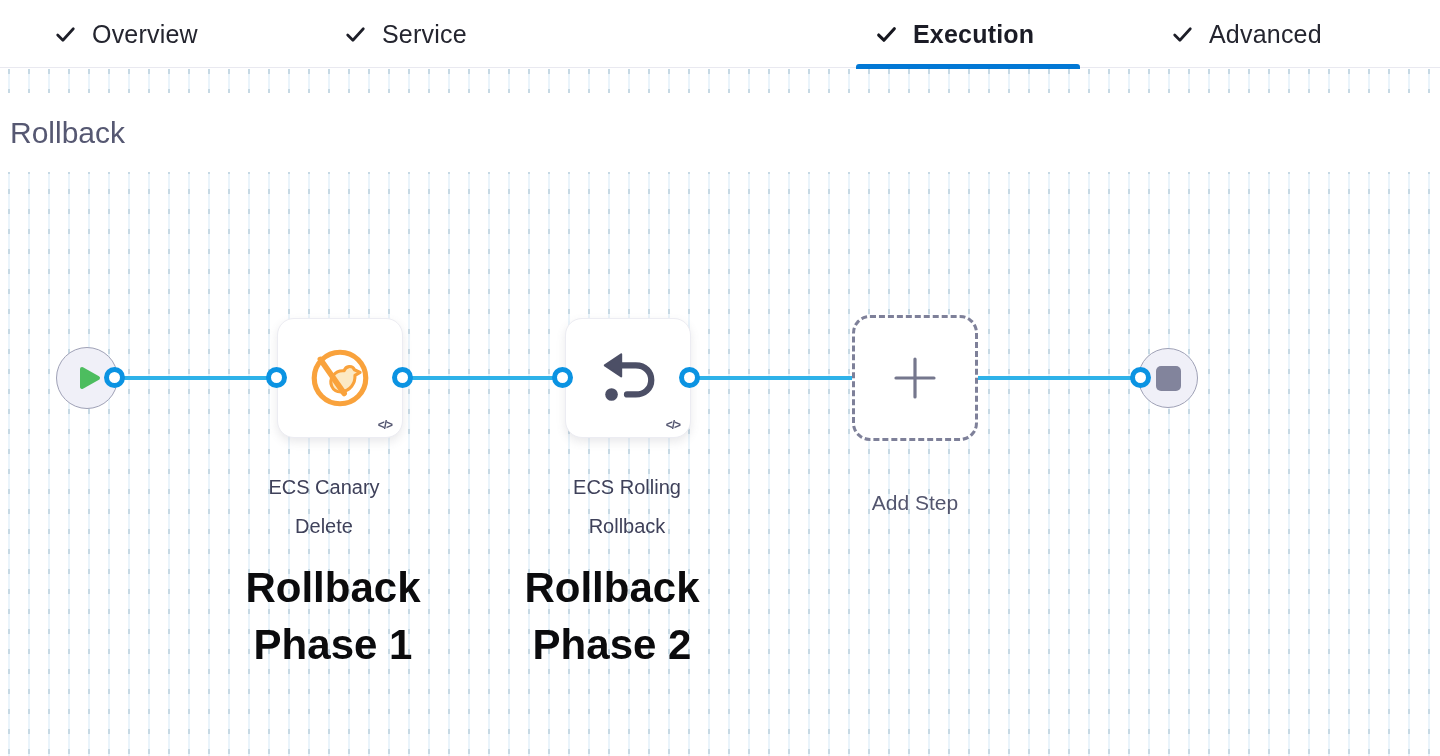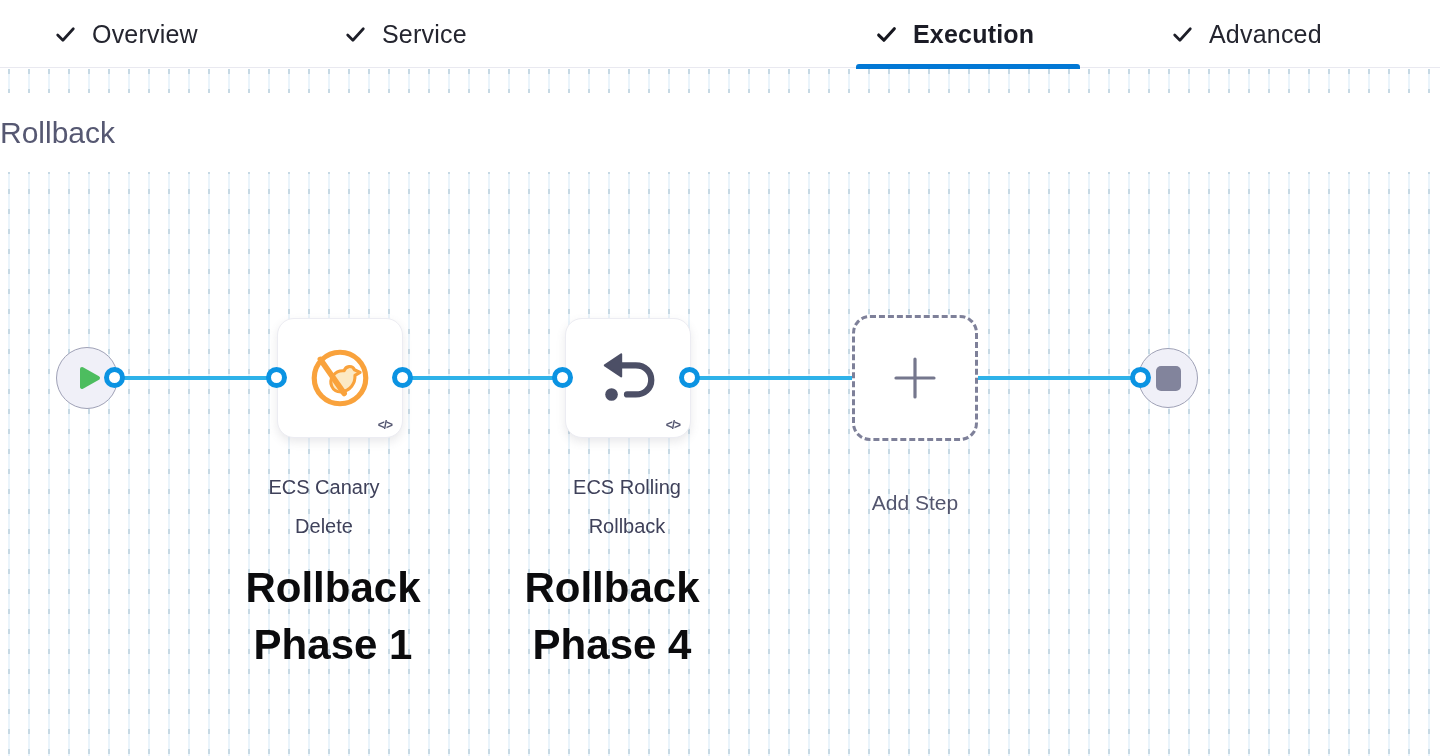--- a/index.html
+++ b/index.html
@@ -20,21 +20,21 @@
   
   .canvas { position: absolute; top: 69px; left: 0; width: 1440px; height: 687px;
     background: #fff; overflow: hidden; }
   .grid { position: absolute; inset: 0; z-index: 0; }
   .grid-col { position: absolute; top: 0; bottom: 0; width: 2px;
     background-color: #EAF4FB;
     background-image: repeating-linear-gradient(to bottom, #C6D9E4 0px, #C6D9E4 5px, transparent 5px, transparent 20px); }
 
   .title-band { position: absolute; left: 0; top: 24px; width: 1440px; height: 79px;
     background: #fff; z-index: 2; display: flex; align-items: center; }
-  .section-title { font-size: 30px; color: #565872; font-weight: 500; }
+  .section-title { font-size: 30px; color: #565872; font-weight: 500; padding-left: 10px; }
 
   
   .edge { position: absolute; height: 4px; top: 307px; background: #2EB2E9; z-index: 3; }
   .port { position: absolute; width: 21px; height: 21px; top: 298px; border-radius: 50%;
     background: #fff; border: 5px solid #0B93E2; z-index: 6; }
 
   
   .round-node { position: absolute; border-radius: 50%; background: #F0F0F8;
     border: 1.5px solid #9FA1B6; z-index: 4; display: flex; align-items: center; justify-content: center; }
   .start-node { left: 56px; top: 278px; width: 62px; height: 62px; }
@@ -218,15 +218,15 @@
     <div class="port" style="left:392px"></div>
     <div class="port" style="left:552px"></div>
     <div class="port" style="left:679px"></div>
     <div class="port" style="left:1130px"></div>
 
     <div class="step-name" style="left:244px">ECS Canary Delete</div>
     <div class="step-name" style="left:547px">ECS Rolling Rollback</div>
     <div class="add-step-label" style="left:835px">Add Step</div>
 
     <div class="annotation" style="left:218px">Rollback Phase 1</div>
-    <div class="annotation" style="left:497px">Rollback Phase 4</div>
+    <div class="annotation" style="left:497px">Rollback Phase 2</div>
   </div>
 </div>
 
 </body></html>

